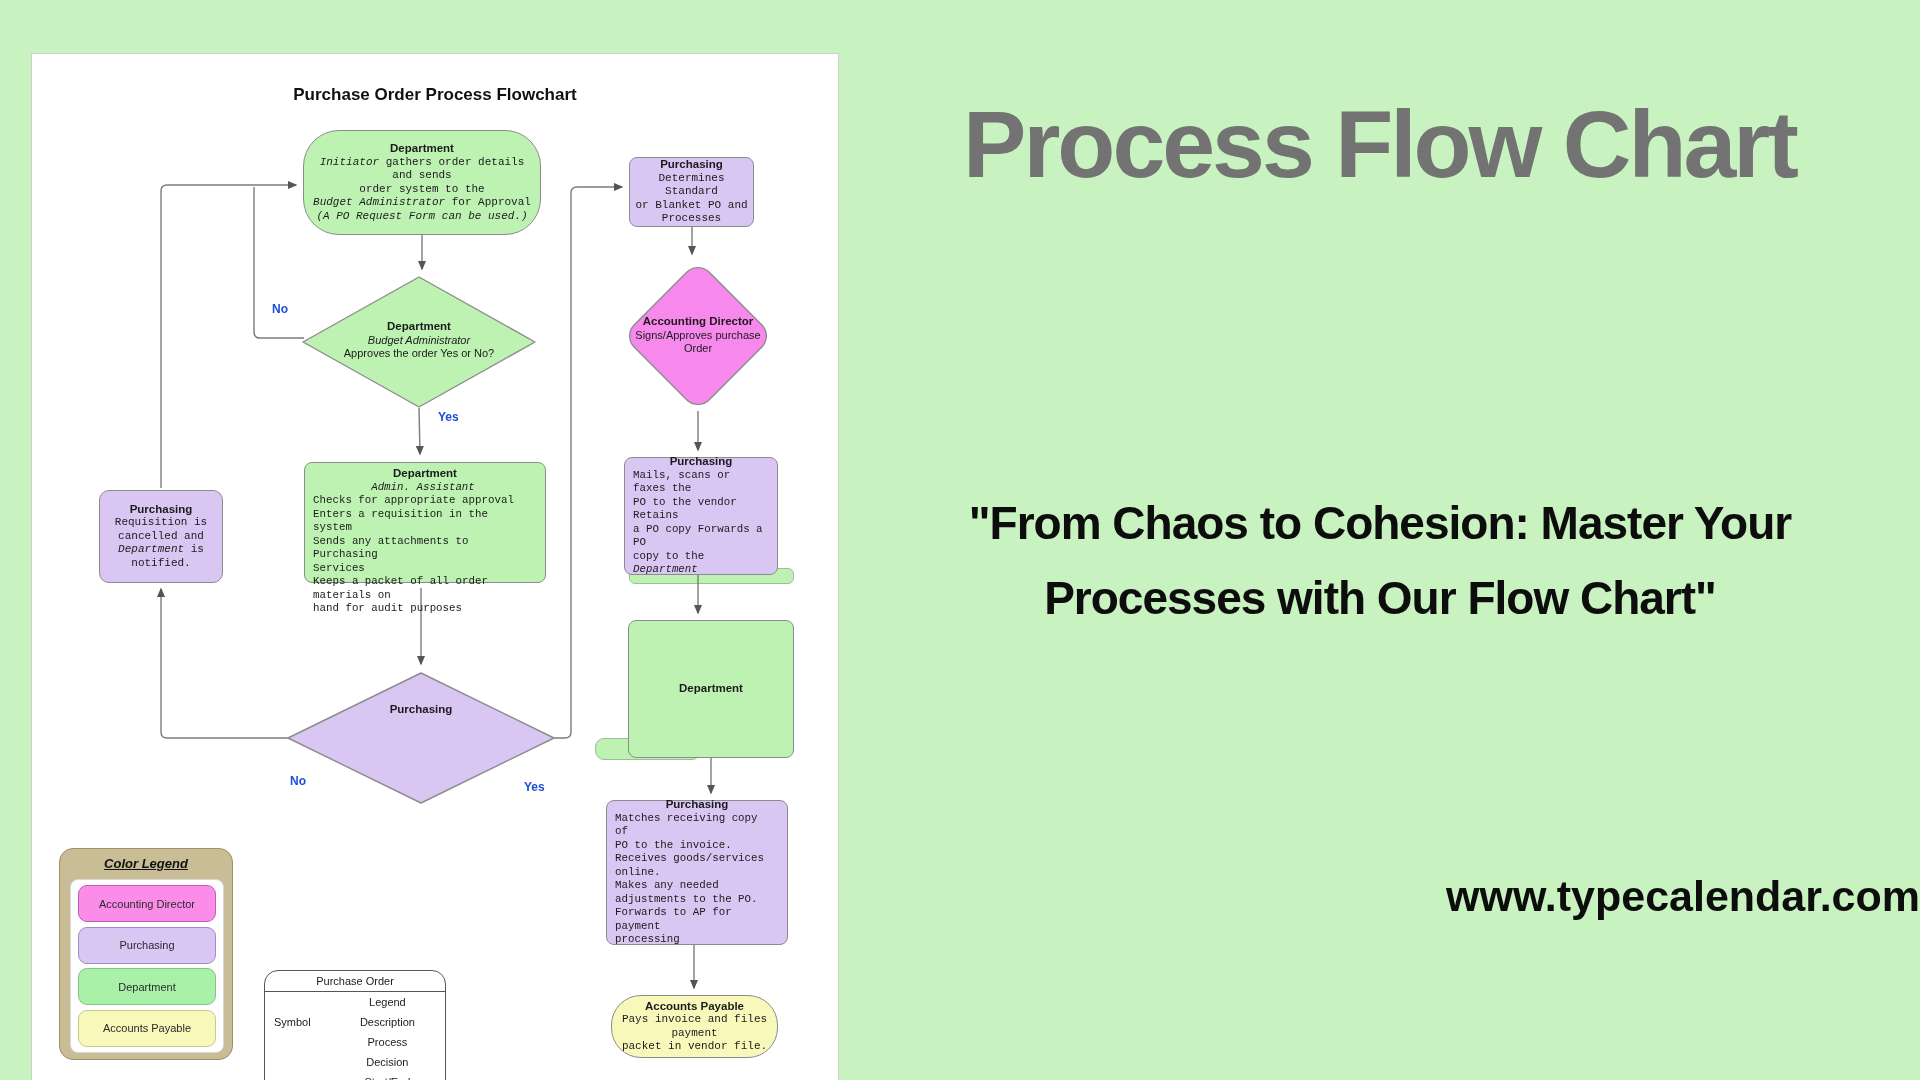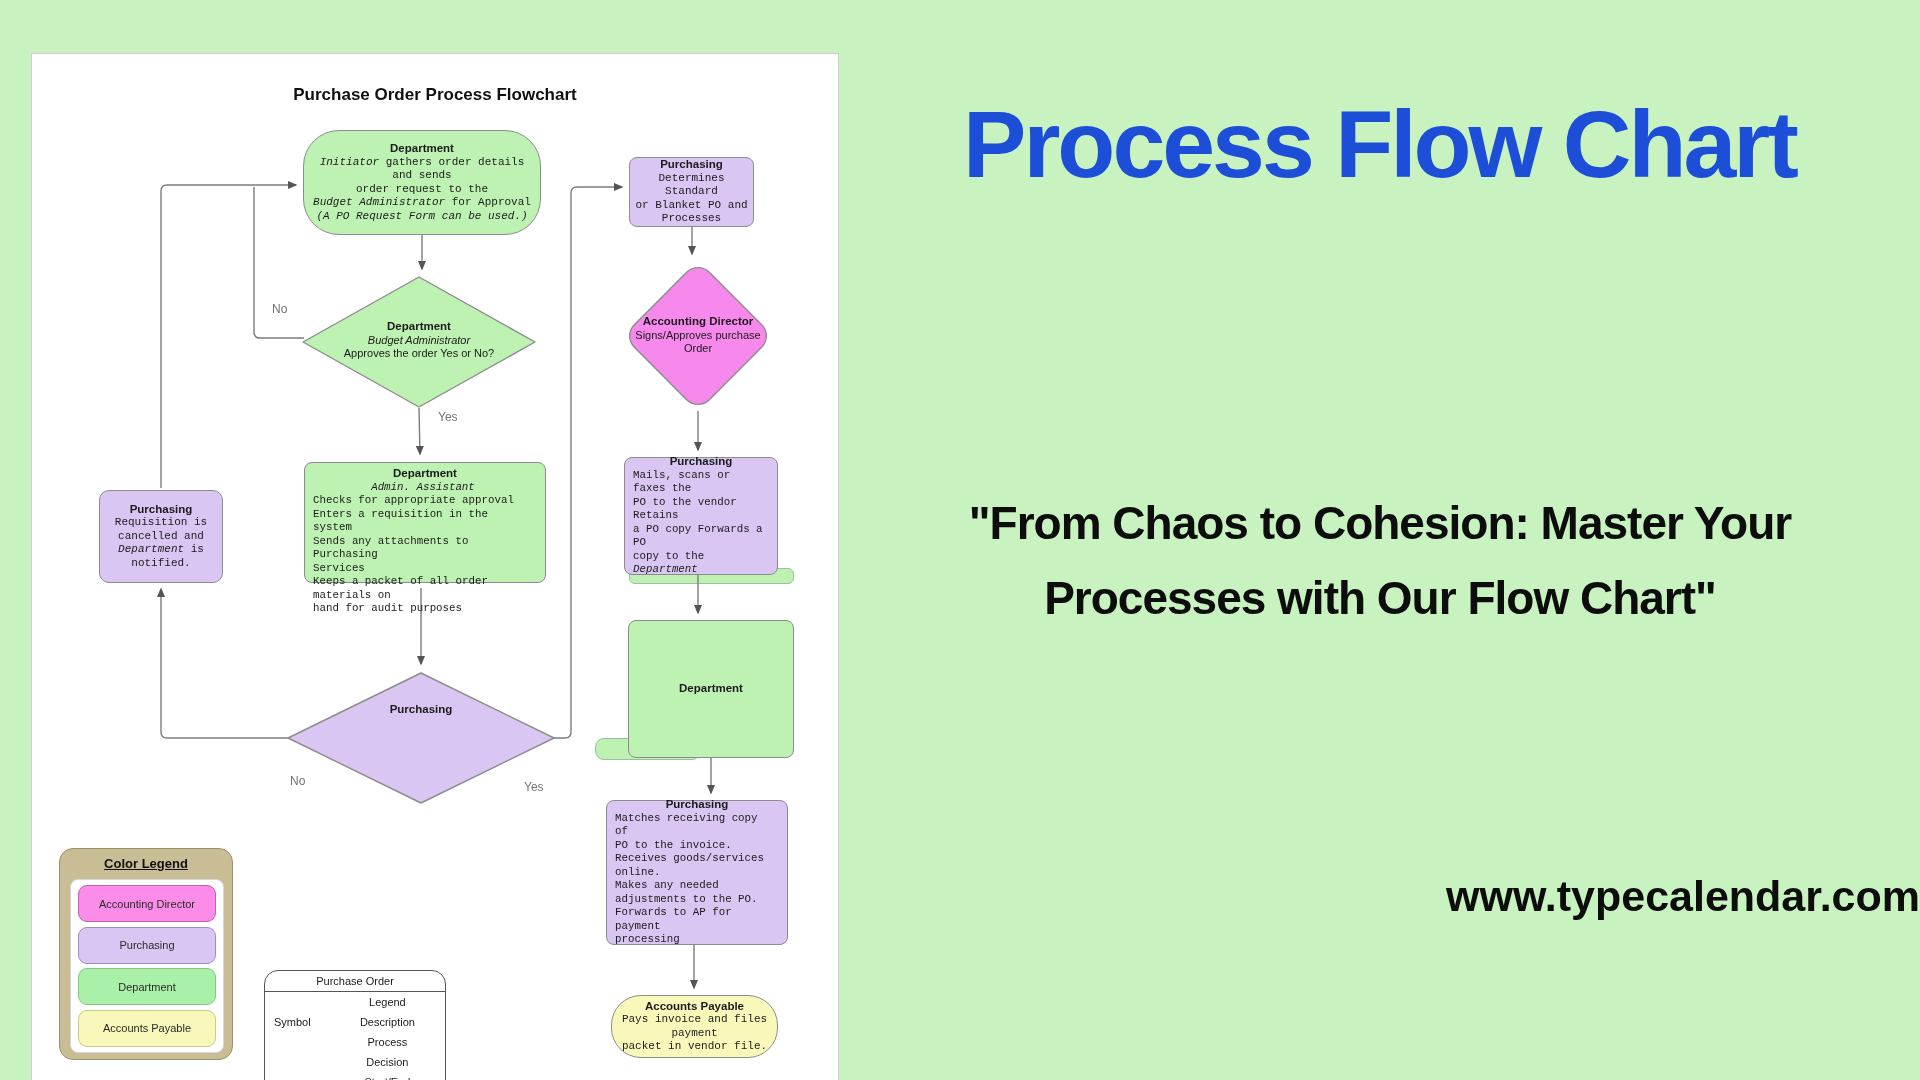--- a/index.html
+++ b/index.html
@@ -28,51 +28,51 @@
   #n-recv{left:596px;top:566px;width:166px;height:138px;border-radius:8px;font-size:10.5px;}
   #n-match{left:574px;top:746px;width:182px;height:145px;border-radius:8px;font-size:10.8px;}
   #n-pays{left:579px;top:941px;width:167px;height:63px;border-radius:30px;}
   
   .dtext{position:absolute;z-index:3;font-size:11px;line-height:13.5px;text-align:center;}
   .dtext .nt{font-weight:bold;font-size:11.5px;}
   #t-d1{left:277px;top:266px;width:220px;}
   #t-d2{left:294px;top:649px;width:190px;}
   #t-d3{left:576px;top:261px;width:180px;}
   
-  .lbl{position:absolute;z-index:4;font-weight:normal;font-size:12px;color:#737373;}
+  .lbl{position:absolute;z-index:4;font-weight:bold;font-size:12px;color:#1d4ed8;}
   #l-no1{left:240px;top:248px;}
   #l-yes1{left:406px;top:356px;}
   #l-no2{left:258px;top:720px;}
   #l-yes2{left:492px;top:726px;}
   
   .strip{position:absolute;z-index:1;border-radius:6px;border:1px solid #9bbf9b;}
   #stripA{left:597px;top:514px;width:165px;height:16px;}
   #stripB{left:563px;top:684px;width:106px;height:22px;border-radius:9px;}
   
   #wires{position:absolute;left:0;top:0;width:808px;height:1041px;z-index:2;}
   
   #clegend{position:absolute;left:27px;top:794px;width:174px;height:212px;border-radius:14px;
            border:1.6px solid #9c9167;z-index:3;}
   #clegend .clt{font-weight:bold;font-size:13px;text-decoration:underline;text-align:center;
-                padding-top:7px;color:#111;}
+                padding-top:7px;color:#111;font-style:italic;}
   #clegend .clinner{position:absolute;left:10px;top:30px;width:154px;height:174px;background:#fff;
                     border-radius:8px;border:1px solid #d8d8d8;padding:5px 7px;display:flex;
                     flex-direction:column;justify-content:space-between;}
   .chip{height:37px;border-radius:9px;border:1.4px solid #999;display:flex;align-items:center;
         justify-content:center;font-size:11px;color:#2a2a2a;}
   
   #plegend{position:absolute;left:232px;top:916px;width:182px;height:125px;border:1.2px solid #555;
            border-radius:14px 14px 0 0;background:#fff;z-index:3;font-size:11px;}
   #plegend .ph{height:21px;line-height:21px;text-align:center;border-bottom:1.2px solid #555;}
   #plegend .prow{height:20px;line-height:20px;display:flex;}
   #plegend .pc1{width:36%;padding-left:9px;}
   #plegend .pc2{flex:1;text-align:center;}
   
   #big-title{position:absolute;left:839px;top:84px;width:1081px;text-align:center;
-             font-size:95px;font-weight:bold;letter-spacing:-3px;color:#1d4ed8;line-height:120px;}
+             font-size:95px;font-weight:bold;letter-spacing:-3px;color:#737373;line-height:120px;}
   #quote{position:absolute;left:855px;top:486px;width:1050px;text-align:center;
          font-size:46px;font-weight:bold;color:#0d0d0d;line-height:75px;letter-spacing:-1px;}
   #site{position:absolute;left:839px;top:872px;width:1081px;text-align:right;
         font-size:43px;font-weight:bold;color:#0d0d0d;}
 </style>
 </head>
 <body>
 
 <div class="poster">
 
@@ -106,21 +106,21 @@
 
       <polygon points="271,288 387,223 503,288 387,353" stroke="#8c8c8c" stroke-width="1.4" stroke-linejoin="round" fill="#bdf2b2"></polygon>
       <polygon points="256,684 389,619 522,684 389,749" stroke="#8c8c8c" stroke-width="1.4" stroke-linejoin="round" fill="#d9c6f3"></polygon>
       <rect x="-53" y="-53" width="106" height="106" rx="16" transform="translate(666,282) rotate(45)" stroke="#8c8c8c" stroke-width="1.4" fill="#f788ec"></rect>
     </svg>
 
     <div class="node" id="n-start" style="background: rgb(189, 242, 178);">
       <div class="nt">Department</div>
       <div class="nb">
           <div><span class="i">Initiator</span><span> gathers order details and sends</span></div>
-          <div>order request to the</div>
+          <div>order system to the</div>
           <div><span class="i">Budget Administrator</span><span> for Approval</span></div>
           <div class="i">(A PO Request Form can be used.)</div>
         </div>
     </div>
 
     <div class="node left" id="n-admin" style="background: rgb(189, 242, 178);">
       <div class="nt">Department</div>
       <div class="nb">
           <div class="i c">Admin. Assistant</div>
           <div>Checks for appropriate approval</div>

